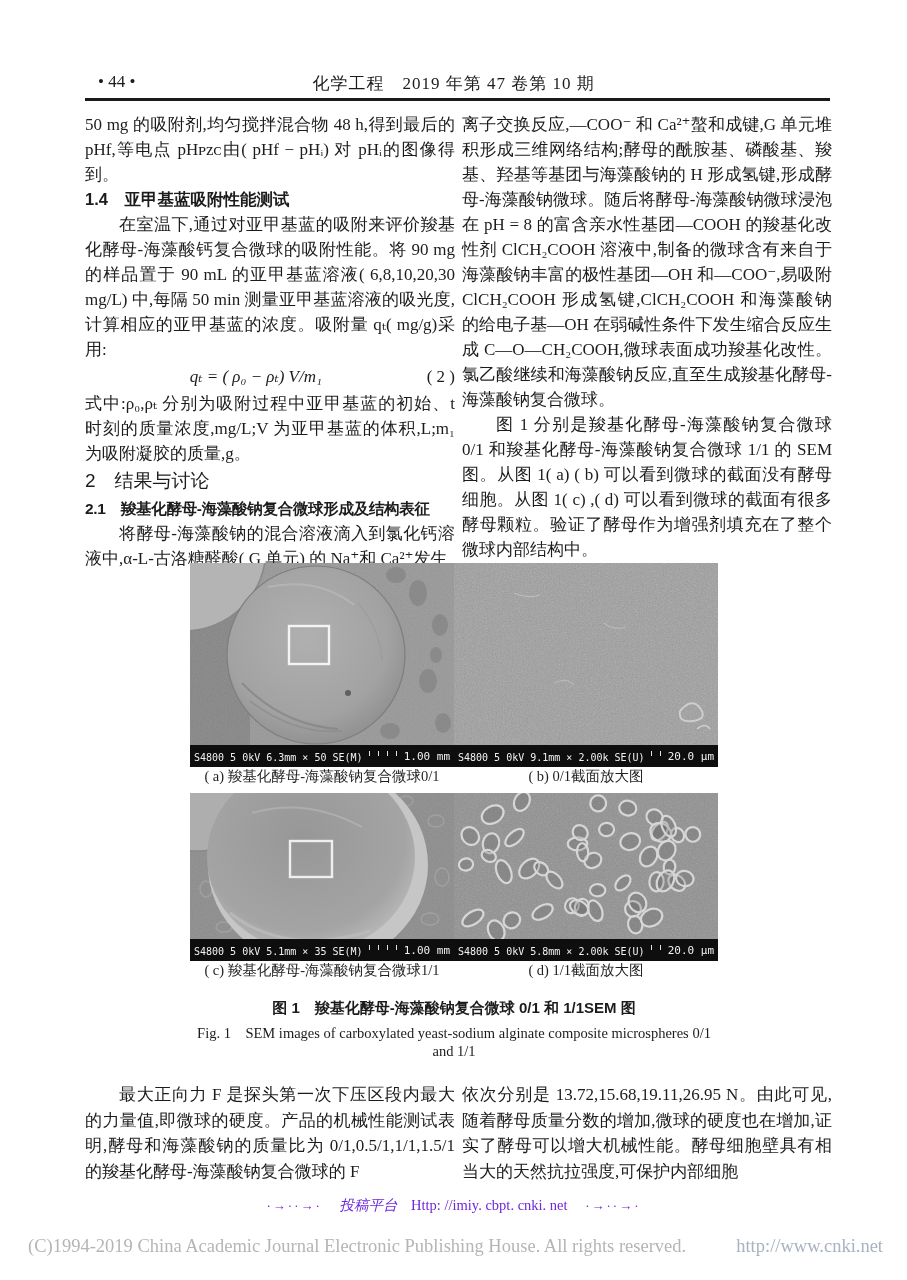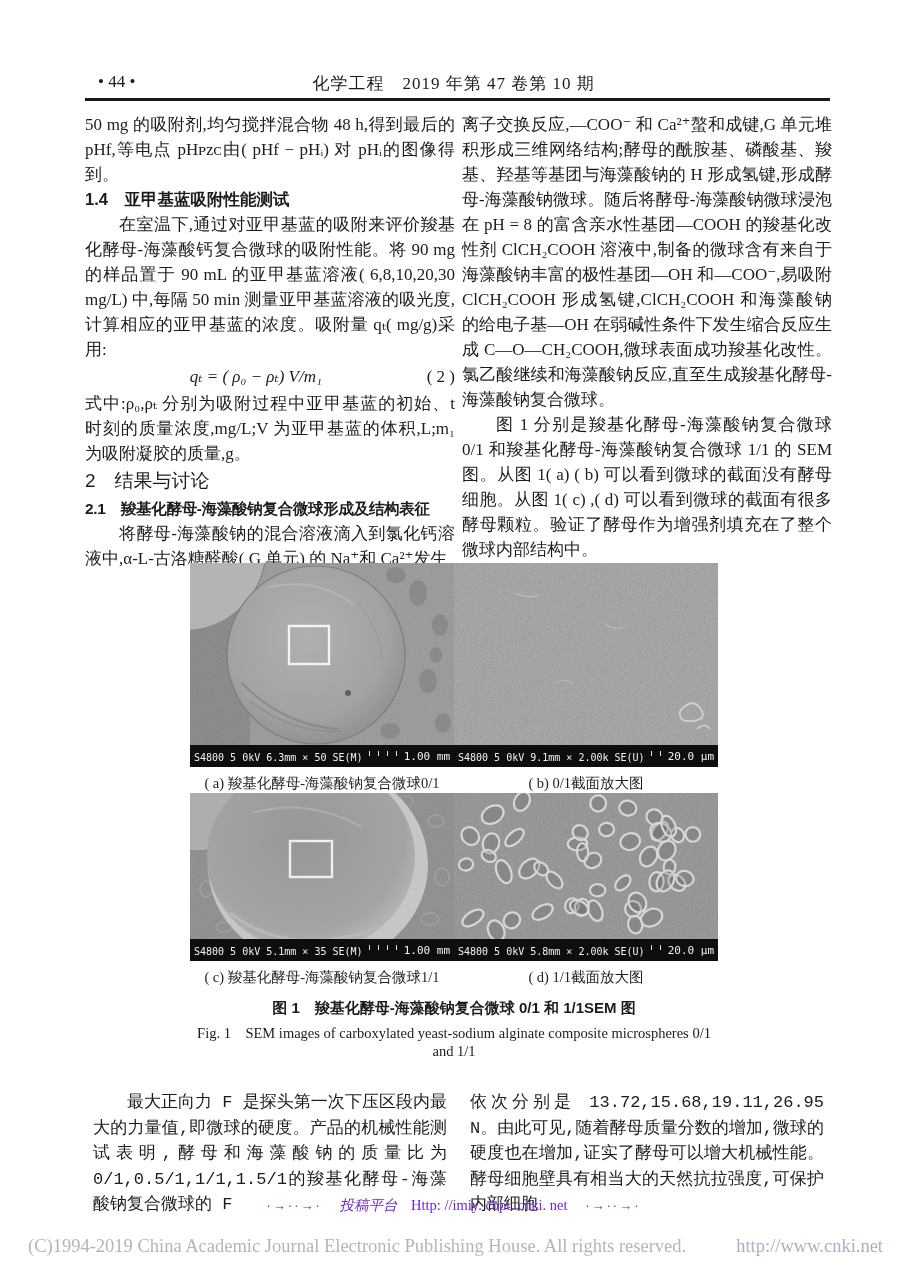--- a/index.html
+++ b/index.html
@@ -25,29 +25,29 @@
   .figure{position:absolute;left:190px;top:563px;width:528px;}
   .sem-row{display:flex;}
   .sem-cell{width:264px;}
   .sem-cell svg{display:block;}
   .sem-bar{height:22px;background:#0e0e0e;display:flex;align-items:flex-end;padding:4px 4px;box-sizing:border-box;
            font-family:"DejaVu Sans Mono","Liberation Mono",monospace;color:#f2f2f2;font-size:10px;white-space:nowrap;}
   .bar-text{flex:0 0 auto;}
   .ticks{flex:1 1 auto;height:5px;align-self:flex-start;margin:2px 4px 0 6px;
          background:repeating-linear-gradient(90deg,#e0e0e0 0 1px,transparent 1px 9px);}
   .bar-scale{flex:0 0 auto;font-size:11px;}
-  .subcap-row{display:flex;height:26px;align-items:flex-end;}
+  .subcap-row{display:flex;height:26px;align-items:flex-start;}
   .subcap{width:264px;text-align:center;font-size:14.5px;color:#1f1f1f;}
   .figcap-zh{text-align:center;font-family:"Liberation Sans","DejaVu Sans",sans-serif;font-weight:bold;font-size:15px;margin-top:12px;}
   .figcap-en{text-align:center;font-size:14.5px;margin-top:6px;}
   
   .bot-col{position:absolute;width:370px;font-size:17px;line-height:25.5px;text-align:justify;top:1082px;}
   .bot-left{left:85px;}
   .bot-right{left:462px;}
-  .bot-col p{margin:8px;font-family:Liberation Mono, monospace;}
+  .bot-col p{margin:0;}
   
   .platform{position:absolute;left:0;right:0;top:1196px;text-align:center;font-size:14.5px;color:#6d28d9;}
   .platform .decor{letter-spacing:2px;font-size:13px;}
   .platform .plat-label{font-style:italic;margin:0 10px 0 14px;}
   .platform .plat-url{margin-right:14px;}
   .copyright{position:absolute;left:28px;right:24px;top:1236px;display:flex;justify-content:space-between;
              font-size:18.5px;color:#b5b5b5;}
   .copyright .cnki{color:#a9b2c0;}
 </style>
 </head>

